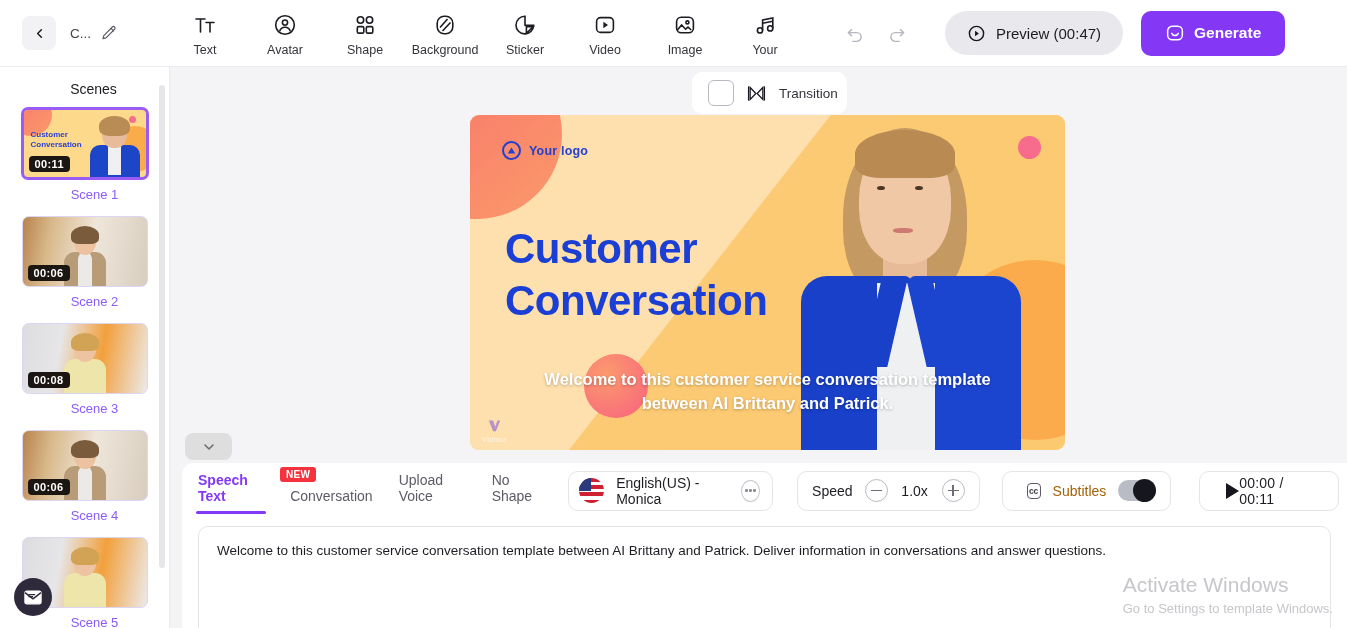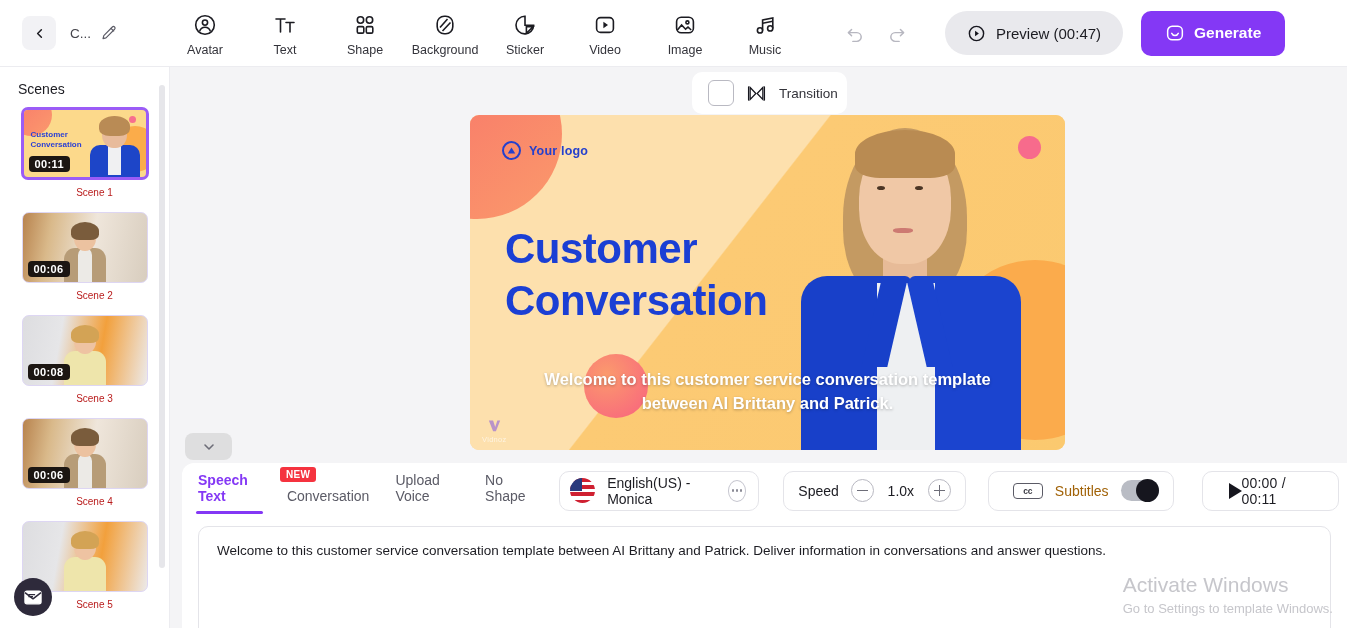--- a/index.html
+++ b/index.html
@@ -65,21 +65,21 @@
 
   
   .body-wrap { display: flex; height: 561px; width: 100%; }
 
   
   .sidebar {
     width: 170px; background: #fff; position: relative;
     border-right: 1px solid #ececf0; flex-shrink: 0;
   }
   .scenes-title {
-    font-size: 14px; color: #1c1c22; padding: 14px 0 8px 18px;
+    font-size: 14px; color: #1c1c22; padding: 14px 0 8px 18px; text-align: center;
   }
   .scene-list {
     position: absolute; top: 40px; bottom: 0; left: 0; right: 0;
     overflow: hidden;
   }
   .scene-item {
     width: 128px; margin: 0 auto 8px auto;
     display: flex; flex-direction: column; align-items: center;
   }
   .thumb {
@@ -90,21 +90,21 @@
   .thumb.sel {
     border: 3px solid #9b5cf6; width: 128px; height: 73px;
   }
   .dur {
     position: absolute; left: 5px; bottom: 5px;
     background: #1c1612; color: #fff;
     font-size: 11px; font-weight: bold;
     padding: 2px 6px; border-radius: 4px;
     letter-spacing: .4px;
   }
-  .scene-label { font-size: 10px; color: #b91c1c; margin-top: 7px; margin-bottom: 6px; margin-left: 20px; }
+  .scene-label { font-size: 13px; color: #8b5cf6; margin-top: 7px; margin-bottom: 6px; margin-left: 20px; }
 
   
   .t1 { background: #fcd98b; }
   .t1 .blob { position:absolute; width:42px; height:42px; border-radius:50%;
       background:linear-gradient(135deg,#f8766a,#fb9a6d); left:-14px; top:-16px; }
   .t1 .dot  { position:absolute; width:7px; height:7px; border-radius:50%;
       background:#f76f8e; right:10px; top:6px; }
   .t1 .arc  { position:absolute; width:46px; height:46px; border-radius:50%;
       background:#fbac4a; right:-12px; top:16px; }
   .t1 .ttxt { position:absolute; left:7px; top:20px; font-size:8px;
@@ -257,21 +257,21 @@
 
   .speed-pill { margin-left:24px; padding:0 14px; gap:12px; }
   .speed-lbl { font-size:14px; color:#1c1c22; }
   .circ-btn { width:23px; height:23px; border-radius:50%; border:1.4px solid #b9b9c2;
     display:flex; align-items:center; justify-content:center; cursor:pointer; position:relative; }
   .circ-btn .hbar { width:11px; height:1.5px; background:#6d6d78; }
   .circ-btn .vbar { width:1.5px; height:11px; background:#6d6d78; position:absolute; }
   .speed-val { font-size:14px; color:#1c1c22; min-width:30px; text-align:center; }
 
   .subs-pill { margin-left:22px; padding:0 14px; gap:12px; }
-  .cc-ico { width:30px; height:16px; border:1.4px solid #5b5b66; border-radius:4px;
+  .cc-ico { width:14px; height:16px; border:1.4px solid #5b5b66; border-radius:4px;
     display:flex; align-items:center; justify-content:center;
     font-size:8.5px; font-weight:bold; color:#3c3c45; letter-spacing:-.2px;margin-left:10px; }
   .subs-lbl { font-size:14px; color:#a16207; }
   .toggle { width:38px; height:21px; border-radius:11px; background:#b9bcc4;
     position:relative; cursor:pointer; }
   .toggle.on:after { content:""; position:absolute; right:0px; top:-1px;
     width:23px; height:23px; border-radius:50%; background:#16161e; }
 
   .time-pill { margin-left:28px; padding:0 26px; }
   .play-tri { width:0;height:0;border-left:13px solid #16161e;
@@ -304,36 +304,36 @@
   <div class="edit-icon">
     <svg width="16" height="16" viewBox="0 0 24 24" fill="none" stroke="#5b5b66" stroke-width="1.7" stroke-linecap="round" stroke-linejoin="round">
       <path d="M17 3a2.4 2.4 0 1 1 3.4 3.4L7.5 19.3 3 20.5l1.2-4.5z"></path>
       <line x1="15" y1="5" x2="19" y2="9"></line>
       </svg>
   </div>
 
   <div class="tools">
     <div class="tool">
       <span class="ticon">
+        <svg width="24" height="24" viewBox="0 0 24 24" fill="none" stroke="#1c1c22" stroke-width="1.6" stroke-linecap="round">
+          <path d="M3 6h9M7.5 6v13"></path>
+            <path d="M13 9.5h8M17 9.5v9.5"></path>
+          </svg>
+        </span>
+      <span class="tlabel">Text</span>
+    </div>
+    <div class="tool">
+      <span class="ticon">
         <svg width="24" height="24" viewBox="0 0 24 24" fill="none" stroke="#1c1c22" stroke-width="1.6">
           <circle cx="12" cy="12" r="9.3"></circle>
             <circle cx="12" cy="9.6" r="2.6"></circle>
           <path d="M6.6 18.4a5.6 5.6 0 0 1 10.8 0"></path>
           </svg>
         </span>
       <span class="tlabel">Avatar</span>
-    </div>
-    <div class="tool">
-      <span class="ticon">
-        <svg width="24" height="24" viewBox="0 0 24 24" fill="none" stroke="#1c1c22" stroke-width="1.6" stroke-linecap="round">
-          <path d="M3 6h9M7.5 6v13"></path>
-            <path d="M13 9.5h8M17 9.5v9.5"></path>
-          </svg>
-        </span>
-      <span class="tlabel">Text</span>
     </div>
     <div class="tool">
       <span class="ticon">
         <svg width="24" height="24" viewBox="0 0 24 24" fill="none" stroke="#1c1c22" stroke-width="1.6">
           <circle cx="7.5" cy="7" r="3.2"></circle>
             <circle cx="16.5" cy="7" r="3.2"></circle>
           <rect x="4.3" y="13.6" width="6.5" height="6.5" rx="1.4"></rect>
           <rect x="13.3" y="13.6" width="6.5" height="6.5" rx="1.4"></rect>
           </svg>
         </span>
@@ -378,21 +378,21 @@
     </div>
     <div class="tool">
       <span class="ticon">
         <svg width="24" height="24" viewBox="0 0 24 24" fill="none" stroke="#1c1c22" stroke-width="1.6">
           <circle cx="7" cy="17.4" r="2.6"></circle>
             <circle cx="17.2" cy="15.4" r="2.6"></circle>
           <path d="M9.6 17.4V7l10.2-2v10.4"></path>
             <path d="M9.6 10.2 19.8 8.2"></path>
           </svg>
         </span>
-      <span class="tlabel">Music</span>
+      <span class="tlabel">Your</span>
     </div>
   </div>
 
   <div class="undo-redo">
     <span class="ur">
       <svg width="21" height="21" viewBox="0 0 24 24" fill="none" stroke="#b7b7c0" stroke-width="1.7" stroke-linecap="round" stroke-linejoin="round">
         <path d="M7.5 7.5 4 11l3.5 3.5"></path>
           <path d="M4 11h9.5a5 5 0 0 1 0 10H9"></path>
         </svg>
       </span>

